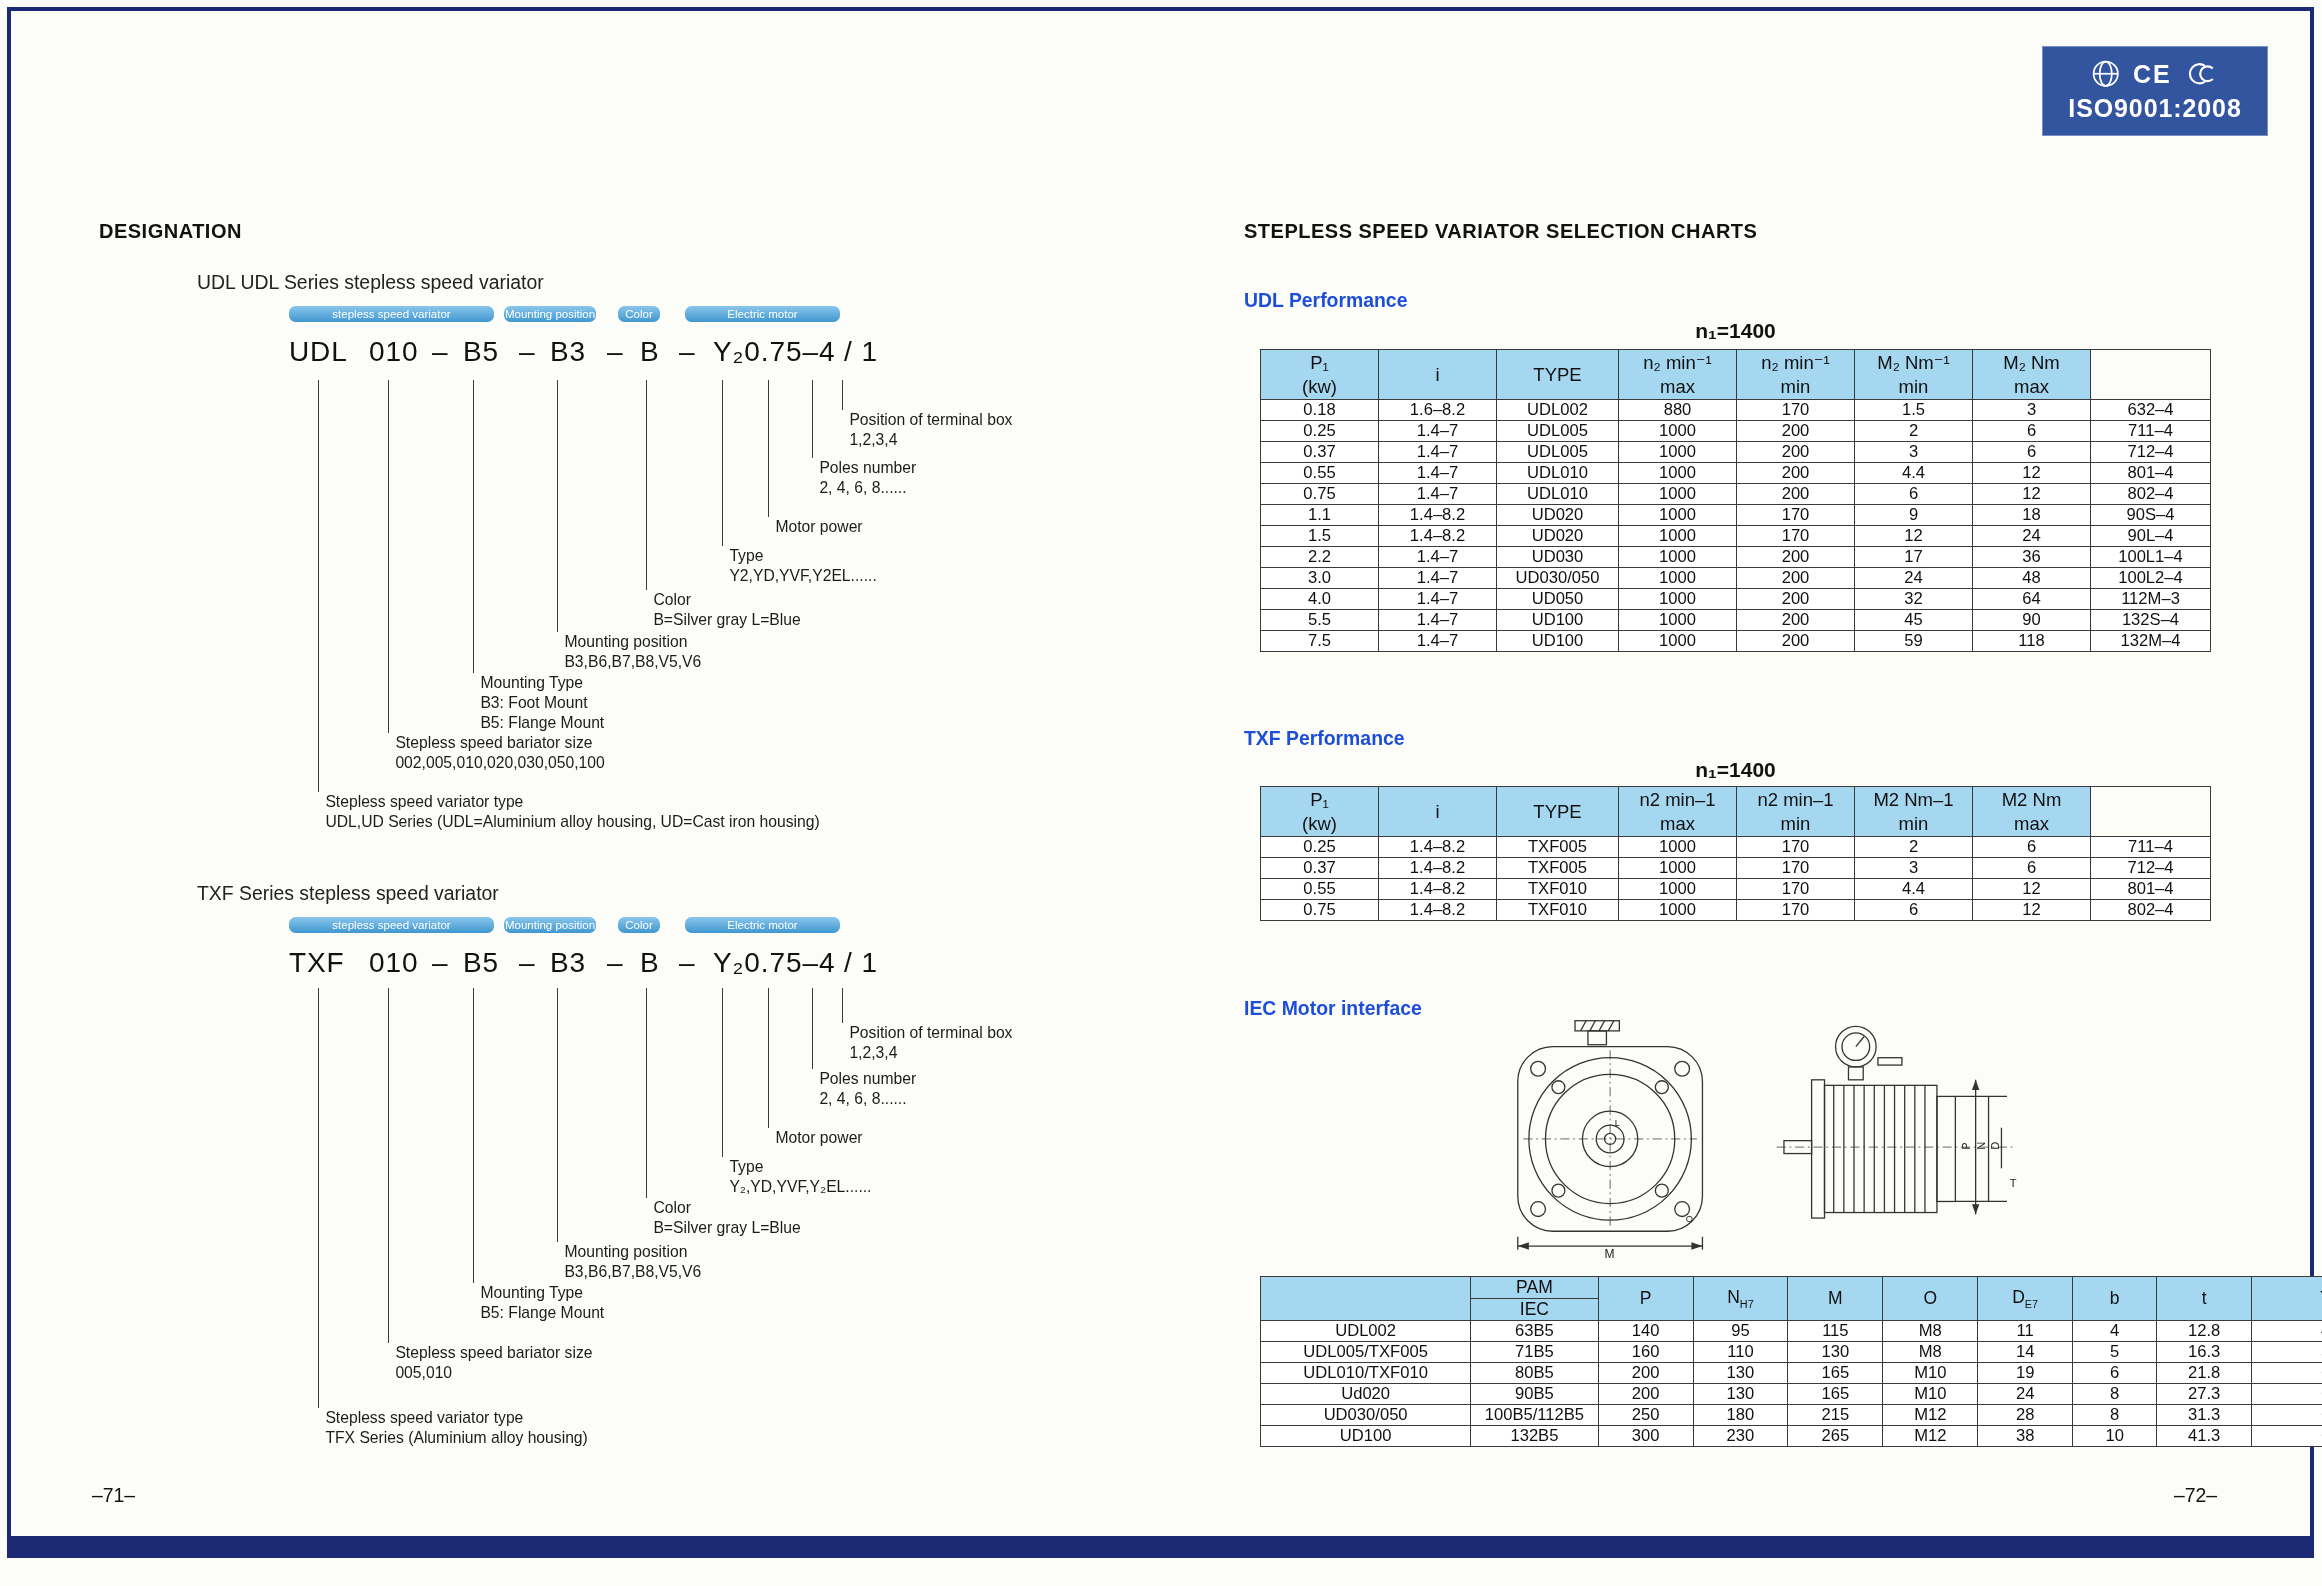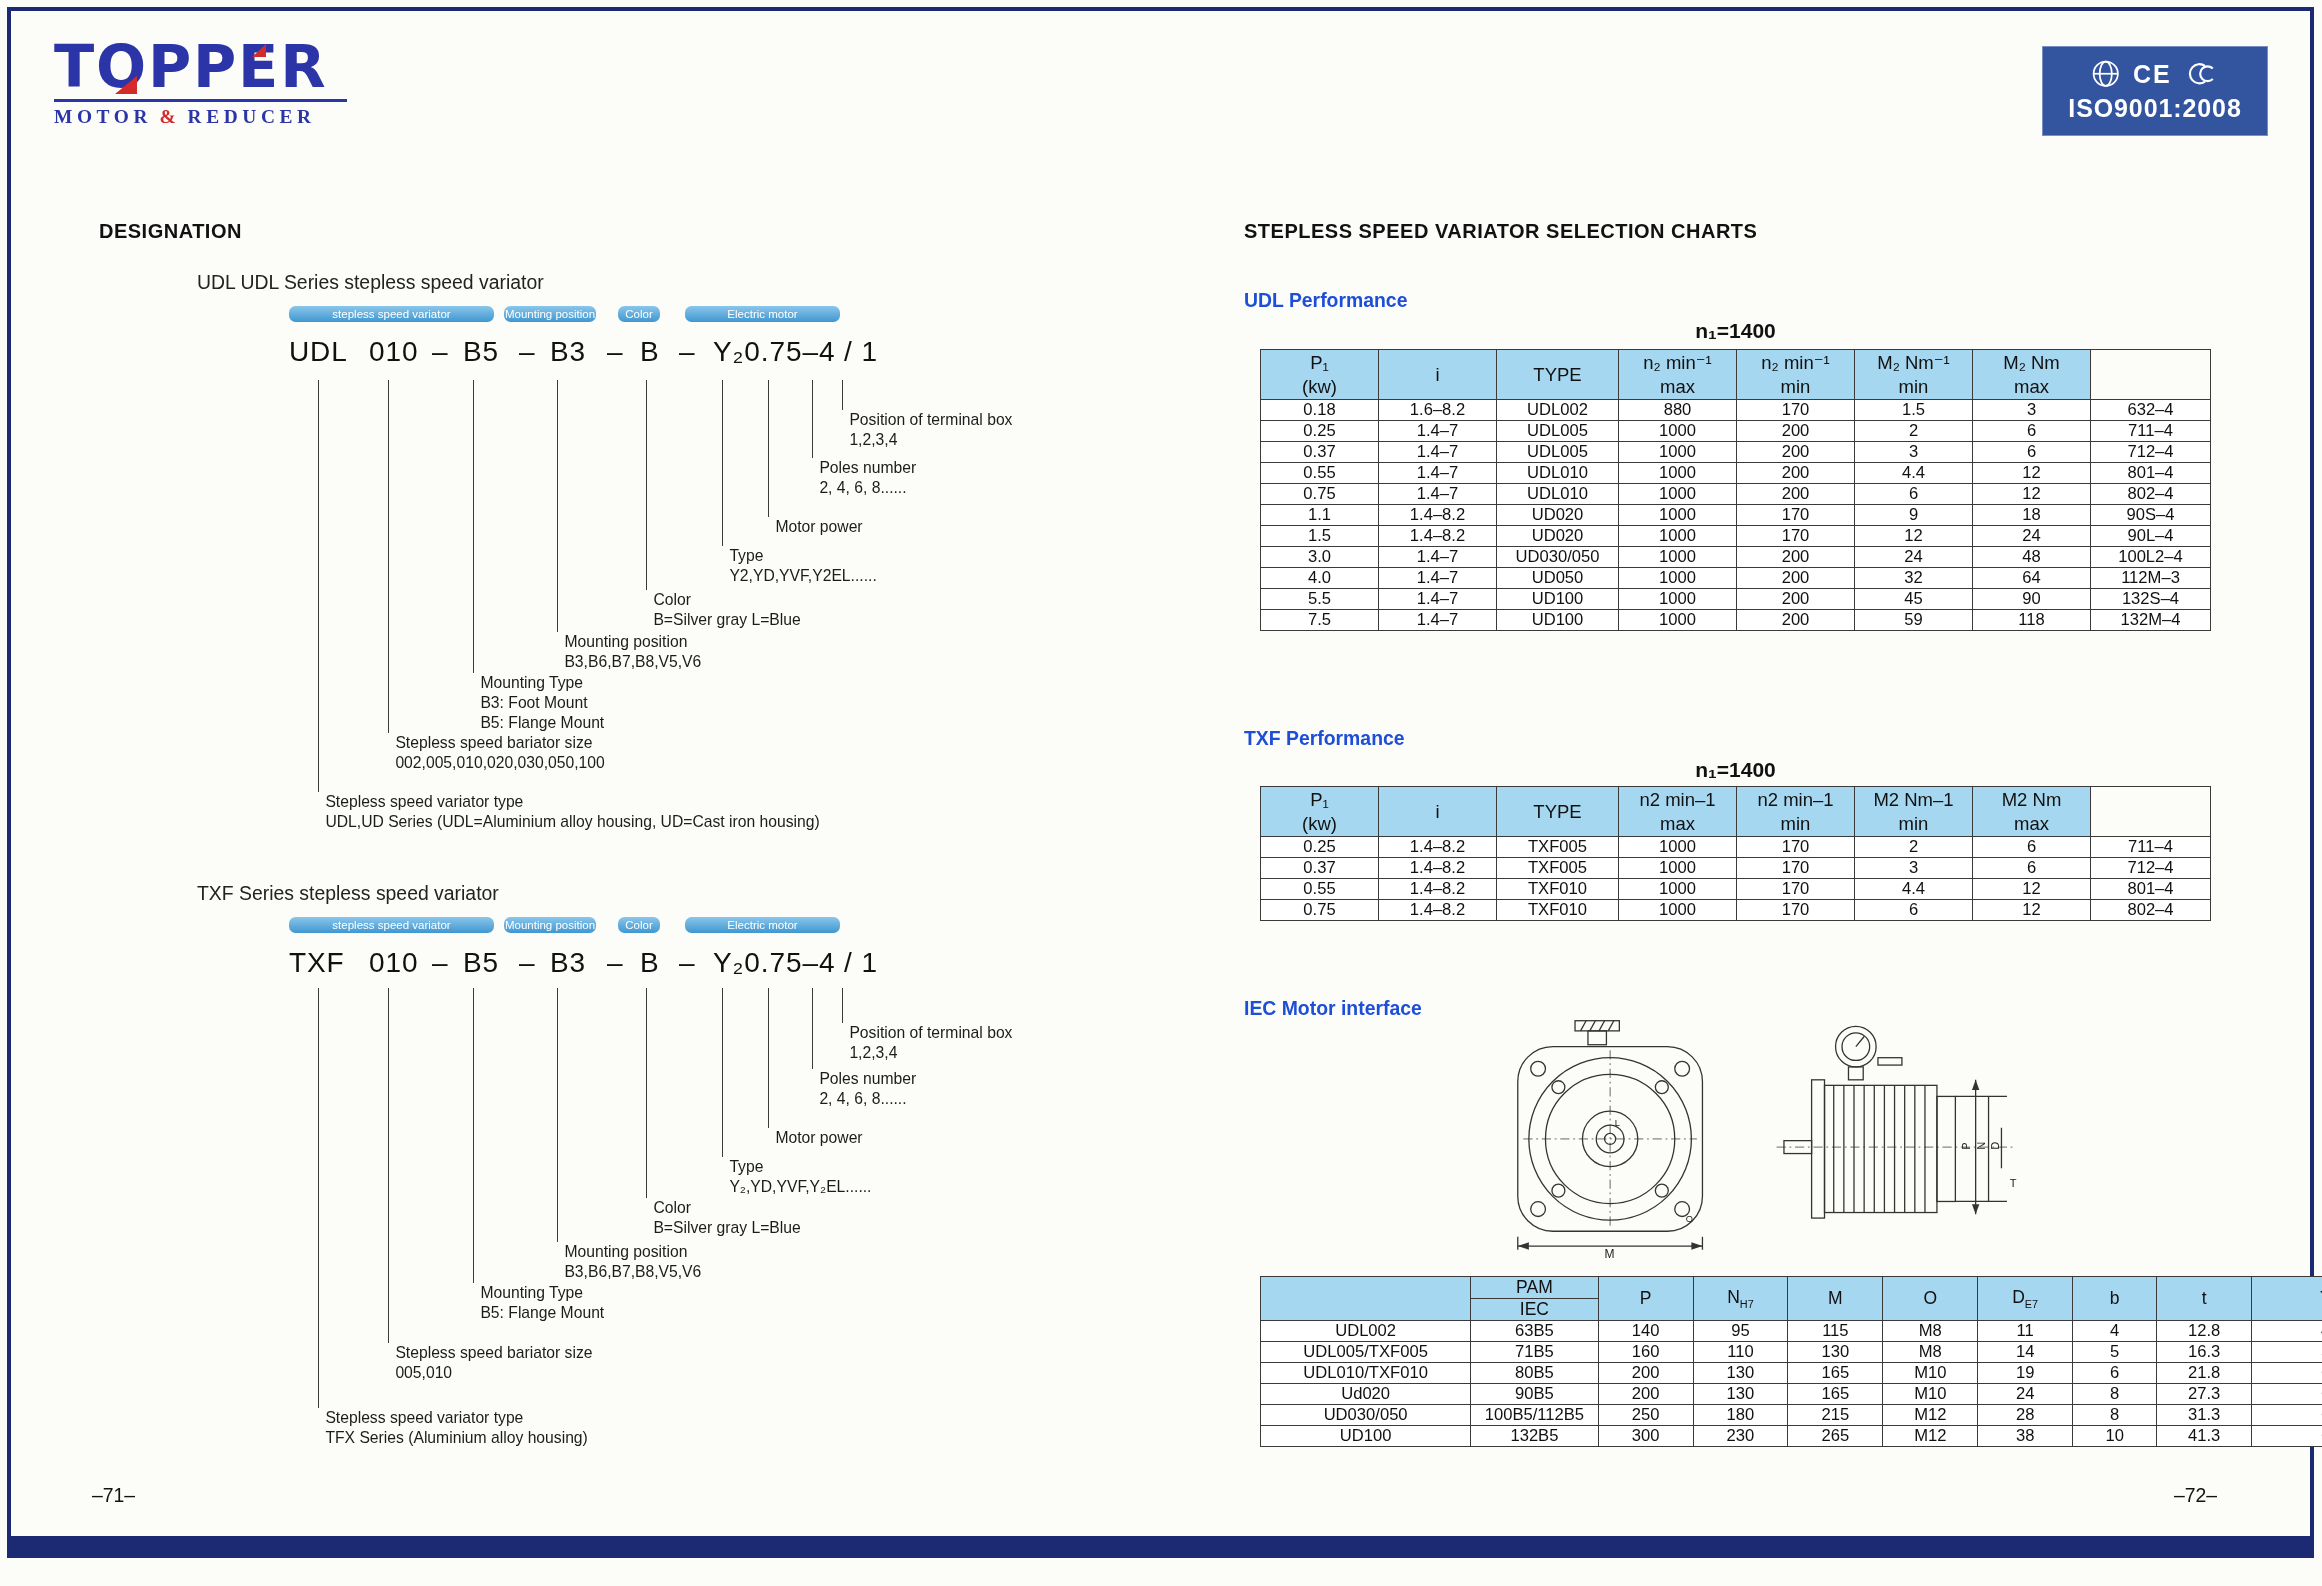--- a/index.html
+++ b/index.html
@@ -49,27 +49,20 @@
 .pageno{position:absolute;font-size:19.4px;color:#111}
 .drawing{position:absolute}
 </style>
 </head>
 <body>
 
 <div class="page">
   <div class="frame"></div>
   <div class="bottom-bar"></div>
 
-  <div class="logo">
-    <div class="logo-brand">TOPPER</div>
-    <div class="logo-tri logo-tri1"></div>
-    <div class="logo-tri logo-tri2"></div>
-    <div class="logo-rule"></div>
-    <div class="logo-sub"><span>MOTOR</span><span class="amp">&amp;</span><span>REDUCER</span></div>
-  </div>
 
   <div class="badge">
     <div class="badge-icons">
       <svg width="29.5" height="29.5" viewBox="0 0 34 34">
           <g stroke="#fff" fill="none" stroke-width="2">
             <circle cx="17" cy="17" r="14"></circle>
             <ellipse cx="17" cy="17" rx="7" ry="14"></ellipse>
             <line x1="3" y1="17" x2="31" y2="17"></line>
           </g>
         </svg>
@@ -352,20 +345,30 @@
         </tr>
         <tr>
           <td>1.5</td>
           <td>1.4–8.2</td>
           <td>UD020</td>
           <td>1000</td>
           <td>170</td>
           <td>12</td>
           <td>24</td>
           <td>90L–4</td>
+        </tr>
+        <tr>
+          <td>2.2</td>
+          <td>1.4–7</td>
+          <td>UD030</td>
+          <td>1000</td>
+          <td>200</td>
+          <td>17</td>
+          <td>36</td>
+          <td>100L1–4</td>
         </tr>
         <tr>
           <td>3.0</td>
           <td>1.4–7</td>
           <td>UD030/050</td>
           <td>1000</td>
           <td>200</td>
           <td>24</td>
           <td>48</td>
           <td>100L2–4</td>

